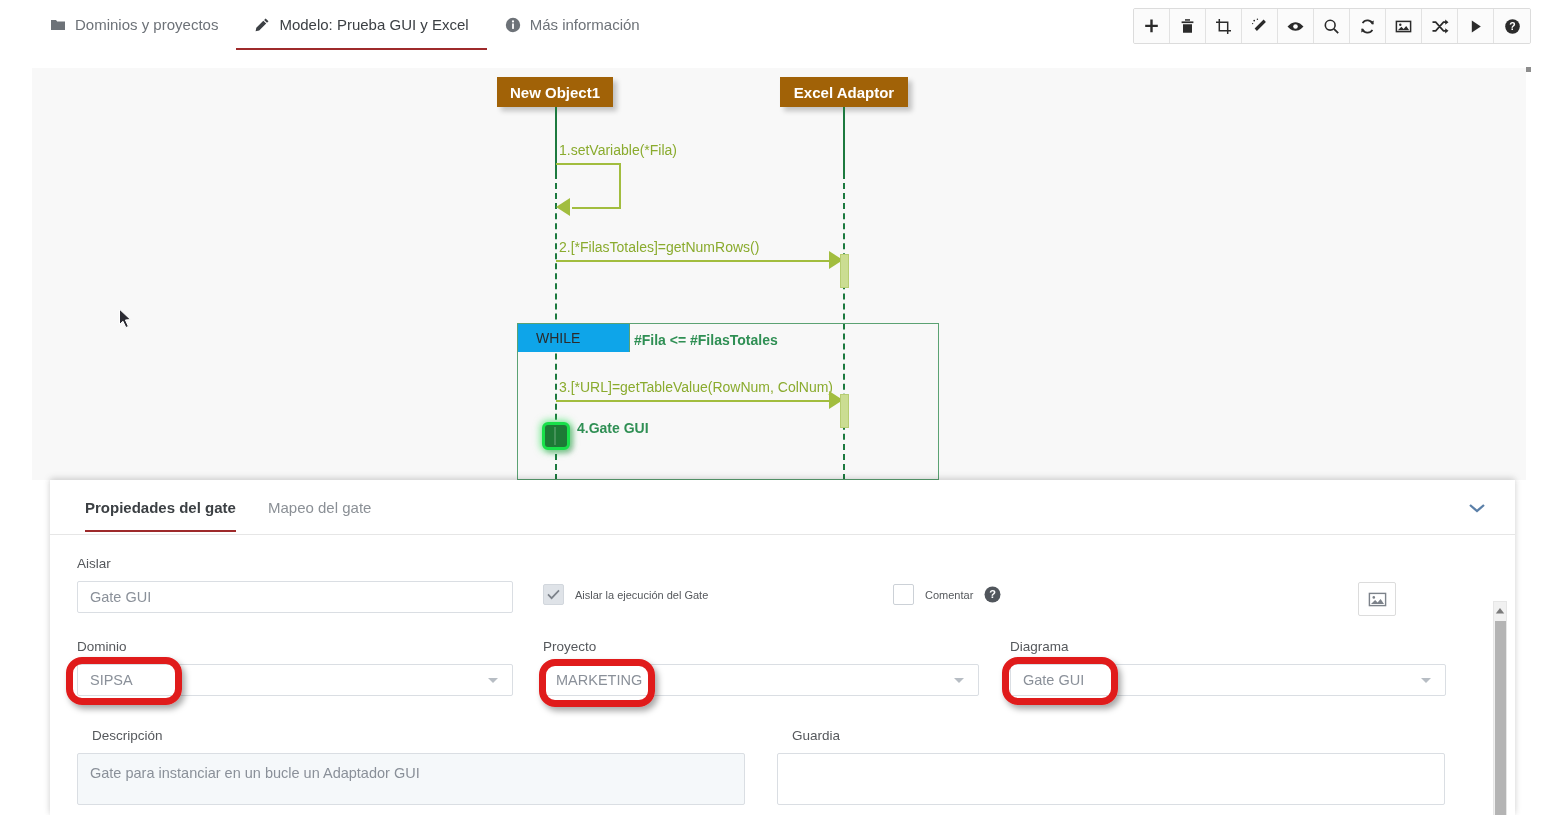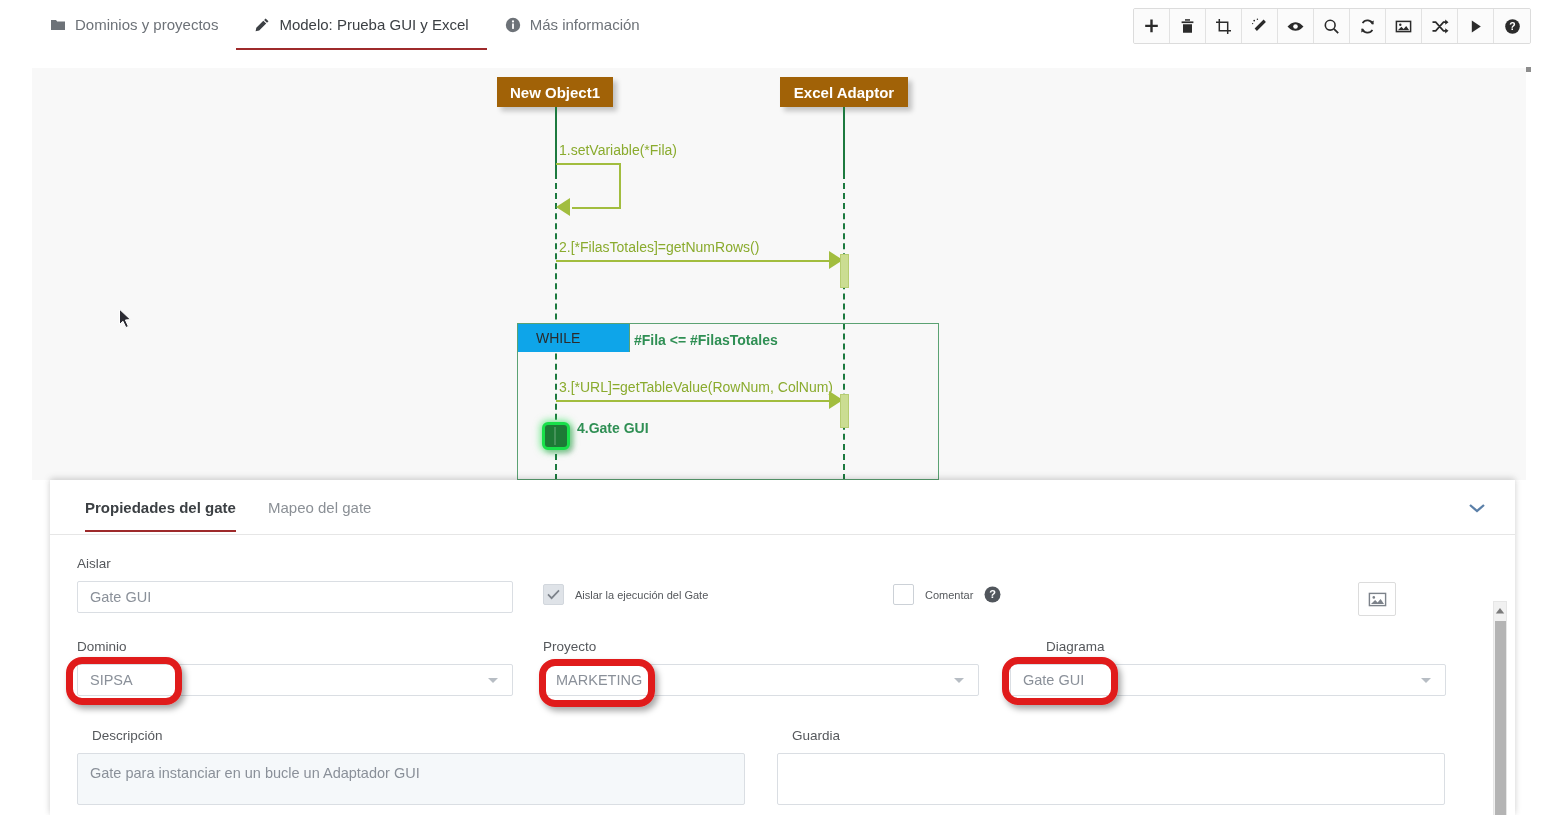--- a/index.html
+++ b/index.html
@@ -397,21 +397,21 @@
         <span>SIPSA</span>
         <span class="selarrow"></span>
       </div>
 
       <div class="fld-label" style="left:493px; top:103px;">Proyecto</div>
       <div class="selbox" style="left:493px; top:128px; width:436px;">
         <span>MARKETING</span>
         <span class="selarrow"></span>
       </div>
 
-      <div class="fld-label" style="left:960px; top:103px;margin-left:36px;">Diagrama</div>
+      <div class="fld-label" style="left:960px; top:103px;">Diagrama</div>
       <div class="selbox" style="left:960px; top:128px; width:436px;">
         <span>Gate GUI</span>
         <span class="selarrow"></span>
       </div>
 
       <div class="fld-label" style="left:42px; top:192px;">Descripción</div>
       <textarea class="ta filled" style="left: 27px; top: 217px; width: 668px; height: 52px;">Gate para instanciar en un bucle un Adaptador GUI</textarea>
 
       <div class="fld-label" style="left:742px; top:192px;">Guardia</div>
       <textarea class="ta empty" style="left: 727px; top: 217px; width: 668px; height: 52px;"></textarea>

